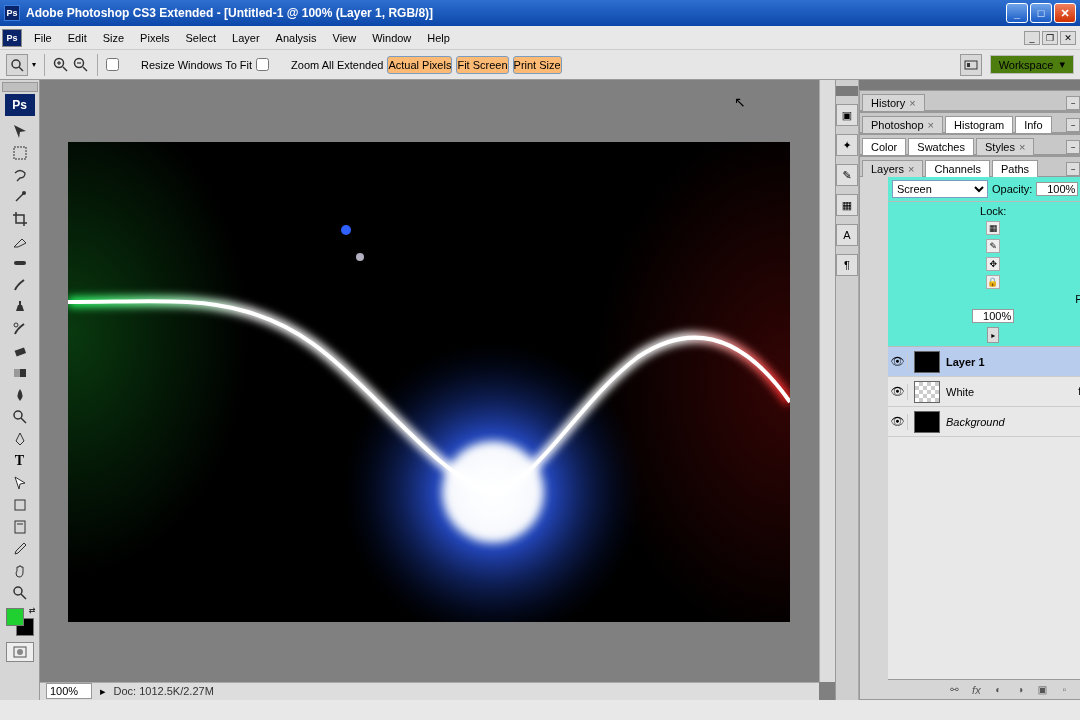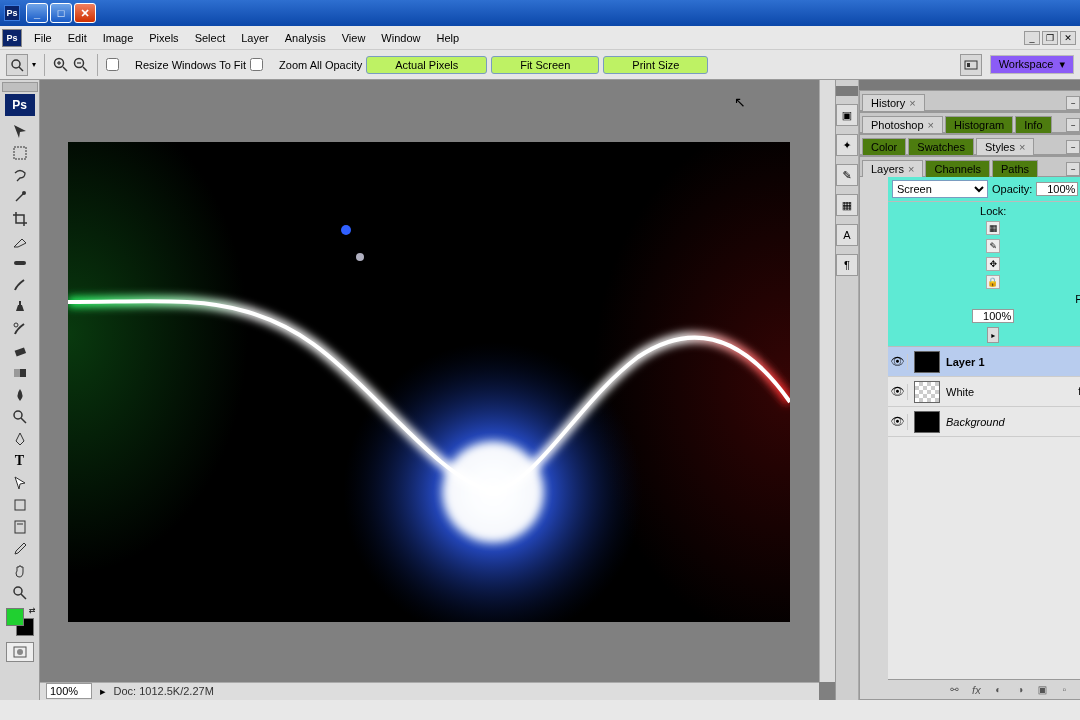--- a/index.html
+++ b/index.html
@@ -19,25 +19,25 @@
 .menubar .menu-item { padding: 4px 8px; cursor: pointer; text-align: center; }
 .menubar .spacer { flex: 1; }
 .menubar .doc-win-btns { display: flex; gap: 2px; padding-right: 4px; }
 .menubar .doc-win-btn { width: 16px; height: 14px; border: 1px solid #999; background: #ddd; font-size: 9px; display: flex; align-items: center; justify-content: center; cursor: pointer; }
 
 
 .optionsbar { height: 30px; background: #e6e6e6; border-bottom: 1px solid #999; display: flex; align-items: center; padding: 0 6px; gap: 4px; }
 .optionsbar .tool-icon { width: 22px; height: 22px; border: 1px solid #999; background: #d8d8d8; display: flex; align-items: center; justify-content: center; }
 .optionsbar .sep { width: 1px; height: 22px; background: #aaa; margin: 0 4px; }
 .optionsbar .zoom-icon { width: 16px; height: 16px; display:flex;align-items:center;justify-content:center;}
-.checklabel { display: flex; align-items: center; gap: 16px; }
+.checklabel { display: flex; align-items: center; gap: 22px; }
 .checklabel input { width: 13px; height: 13px; }
-.opt-btn { padding: 2px 28px; border: 1px solid #7a9cc0; background: #bef264; border-radius: 3px; cursor: pointer; }
+.opt-btn { padding: 2px 0; border: 1px solid #7a9cc0; background: #fdba74; border-radius: 3px; cursor: pointer; }
 .optionsbar .right { margin-left: auto; display: flex; align-items: center; gap: 8px; }
-.workspace-btn { display: flex; gap: 6px; padding: 2px 8px; background: #8b5cf6; border: 1px solid #bbb; cursor: pointer; }
+.workspace-btn { display: flex; align-items: center; gap: 6px; padding: 2px 8px; background: #4d7c0f; border: 1px solid #bbb; cursor: pointer; }
 
 
 .main { display: flex; height: 620px; }
 
 
 .toolbox { width: 40px; background: #d6d6d6; border-right: 1px solid #999; display: flex; flex-direction: column; align-items: center; padding-top: 2px; }
 .toolbox .tb-handle { width: 36px; height: 10px; background: #bfbfbf; border: 1px solid #999; margin-bottom: 2px; }
 .toolbox .tb-logo { width: 30px; height: 22px; background: #0a246a; color: #fff; font-weight: bold; display: flex; align-items: center; justify-content: center; font-size: 12px; margin-bottom: 4px; }
 .tool-slot { width: 28px; height: 22px; display: flex; align-items: center; justify-content: center; cursor: pointer; margin-bottom: 0; position: relative; }
 .toolbox .fgbg { width: 28px; height: 28px; position: relative; margin-top: 4px; }
@@ -60,21 +60,21 @@
 
 .dock { width: 245px; background: #d6d6d6; border-left: 1px solid #999; display: flex; }
 .dock-icons { width: 30px; background: #cfcfcf; border-right: 1px solid #aaa; display: flex; flex-direction: column; align-items: center; padding-top: 6px; gap: 8px; }
 .dock-handle { height: 10px; background: #7a7a7a; width:100%; }
 .dock-icon { width: 22px; height: 22px; border: 1px solid #999; background: #e0e0e0; display:flex;align-items:center;justify-content:center; cursor:pointer; }
 .panels { flex: 1; display: flex; flex-direction: column; }
 
 .panel-group { border: 1px solid #999; background: #d6d6d6; margin: 0; }
 .panel-tabs { display: flex; background: #c8c8c8; border-bottom: 1px solid #999; height: 20px; align-items: flex-end; }
 .panel-tab { padding: 2px 8px; background: #d6d6d6; border: 1px solid #999; border-bottom: none; margin-left: 2px; cursor: pointer; position: relative; top: 1px; }
-.panel-tab.inactive { background: #4d7c0f; }
+.panel-tab.inactive { background: #ffffff; }
 .panel-tab .close-x { margin-left: 4px; color: #666; }
 .panel-menu { margin-left: auto; display:flex; gap:2px; padding-right:2px;}
 .panel-menu-btn { width: 14px; height: 14px; border: 1px solid #999; background: #ddd; font-size: 8px; display:flex;align-items:center;justify-content:center; cursor:pointer; }
 
 
 .layers-body { background: #5eead4; margin-left: 28px; }
 .layers-controls { display: flex; align-items: center; gap: 4px; padding: 3px 4px; border-bottom: 1px solid #bbb; }
 .blend-select { flex: 0 0 96px; border: 1px solid #7a9cc0; background: #fff; height: 18px; font-size: 11px; }
 .op-label { margin-left: auto; }
 .op-field { width: 42px; border: 1px solid #999; background: #fff; text-align: right; padding-right: 2px; }
@@ -97,32 +97,33 @@
 .layers-footer { height: 20px; background: #d6d6d6; border-top: 1px solid #999; display: flex; align-items: center; justify-content: flex-end; gap: 6px; padding: 0 4px; }
 .footer-icon { width: 16px; height: 14px; display:flex;align-items:center;justify-content:center;font-size:10px;color:#555; cursor:pointer; }
 
 svg { display: block; }
 </style>
 </head>
 <body>
 
 <div class="titlebar">
   <div class="app-icon">Ps</div>
+  <div class="title-text">Adobe Photoshop CS3 Extended - [Untitled-1 @ 100% (Layer 1, RGB/8)]</div>
   <div class="win-btns">
     <div class="win-btn">_</div>
     <div class="win-btn">□</div>
     <div class="win-btn close">✕</div>
   </div>
 </div>
 
 <div class="menubar">
   <div class="menu-icon">Ps</div>
   <div class="menu-item">File</div>
   <div class="menu-item">Edit</div>
-  <div class="menu-item">Image</div>
+  <div class="menu-item">Size</div>
   <div class="menu-item">Pixels</div>
   <div class="menu-item">Select</div>
   <div class="menu-item">Layer</div>
   <div class="menu-item">Analysis</div>
   <div class="menu-item">View</div>
   <div class="menu-item">Window</div>
   <div class="menu-item">Help</div>
   <div class="spacer"></div>
   <div class="doc-win-btns">
     <div class="doc-win-btn">_</div>
@@ -155,21 +156,21 @@
         <line x1="10" y1="10" x2="14" y2="14" stroke="#333" stroke-width="1.5"></line>
       </svg>
   </div>
   <div class="sep"></div>
   <label class="checklabel">
     <input type="checkbox" style="">
       <span>Resize Windows To Fit</span>
   </label>
   <label class="checklabel">
     <input type="checkbox" style="">
-      <span>Zoom All Opacity</span>
+      <span>Zoom All Extended</span>
   </label>
   <button class="opt-btn">Actual Pixels</button>
   <button class="opt-btn">Fit Screen</button>
   <button class="opt-btn">Print Size</button>
   <div class="right">
     <div class="tool-icon">
       <svg width="14" height="14" viewBox="0 0 14 14">
           <rect x="1" y="3" width="12" height="8" stroke="#333" fill="none"></rect>
           <rect x="3" y="5" width="3" height="4" fill="#333"></rect>
         </svg>

